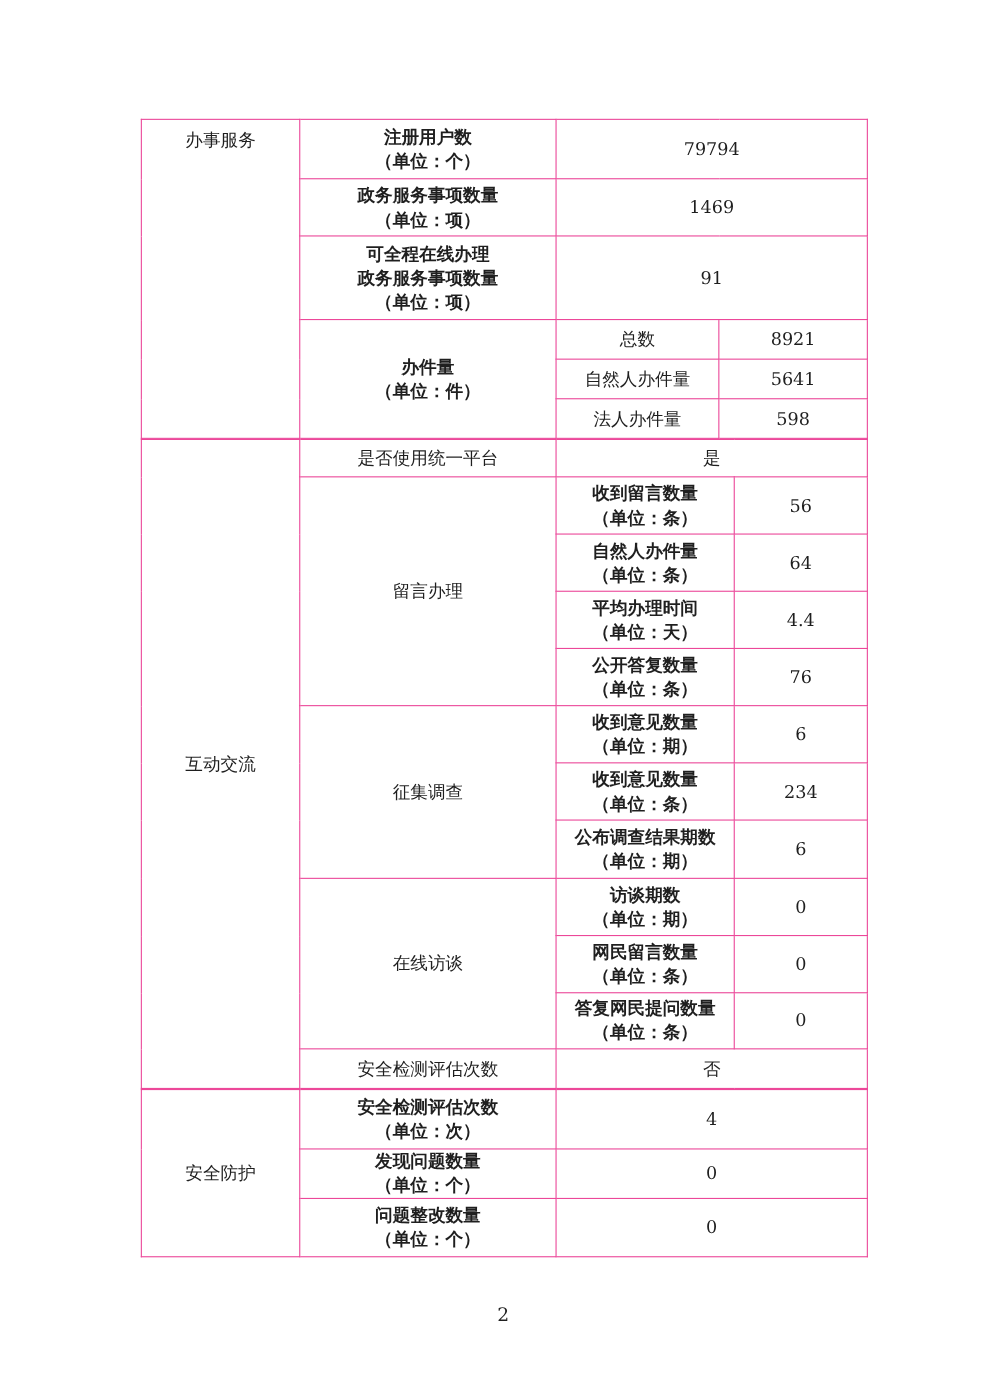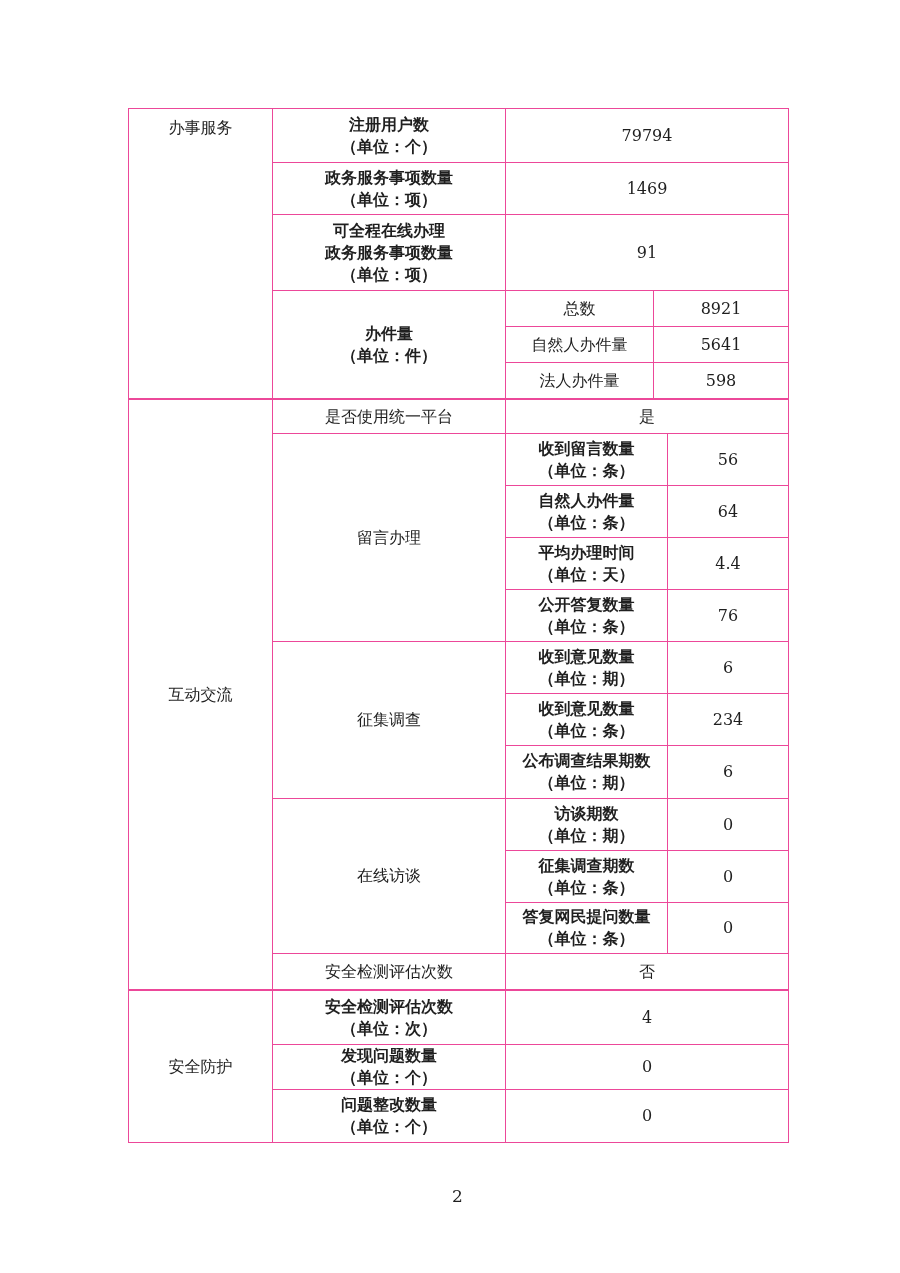--- a/index.html
+++ b/index.html
@@ -174,21 +174,21 @@
       <tr style="height:52px">
         <td rowspan="3">在线访谈</td>
         <td>
           <span class="ln">访谈期数</span>
           <span class="ln">（单位：期）</span>
         </td>
         <td>0</td>
       </tr>
       <tr style="height:52px">
         <td>
-          <span class="ln">征集调查期数</span>
+          <span class="ln">网民留言数量</span>
           <span class="ln">（单位：条）</span>
         </td>
         <td>0</td>
       </tr>
       <tr style="height:51px">
         <td>
           <span class="ln">答复网民提问数量</span>
           <span class="ln">（单位：条）</span>
         </td>
         <td>0</td>

